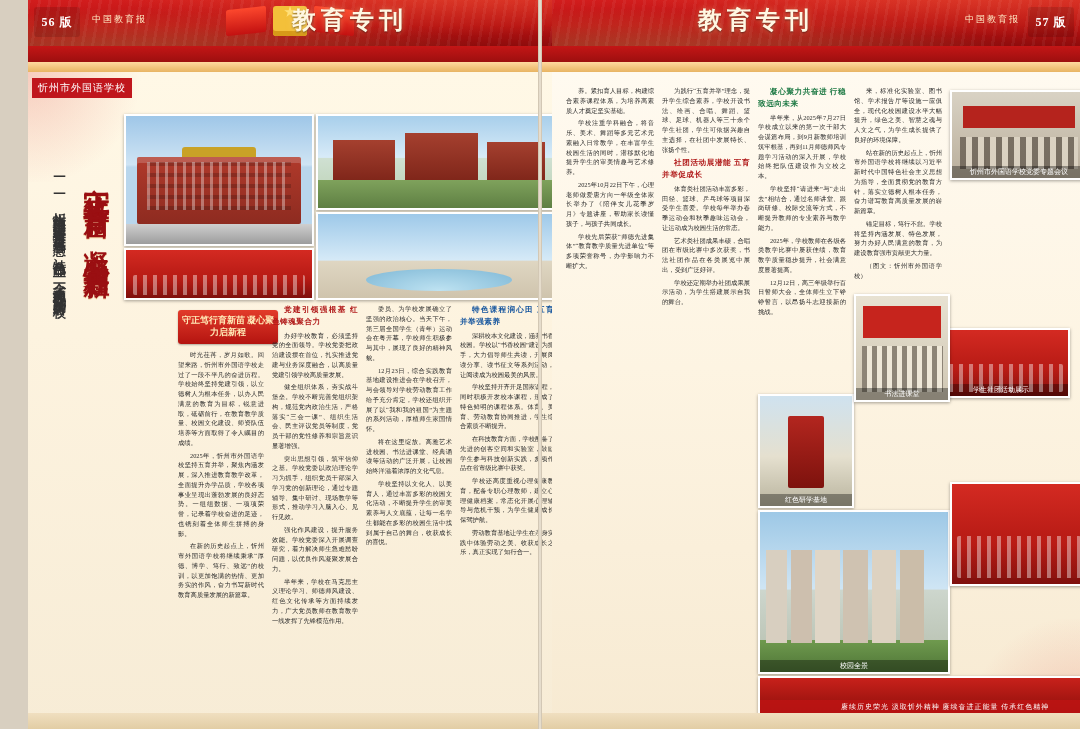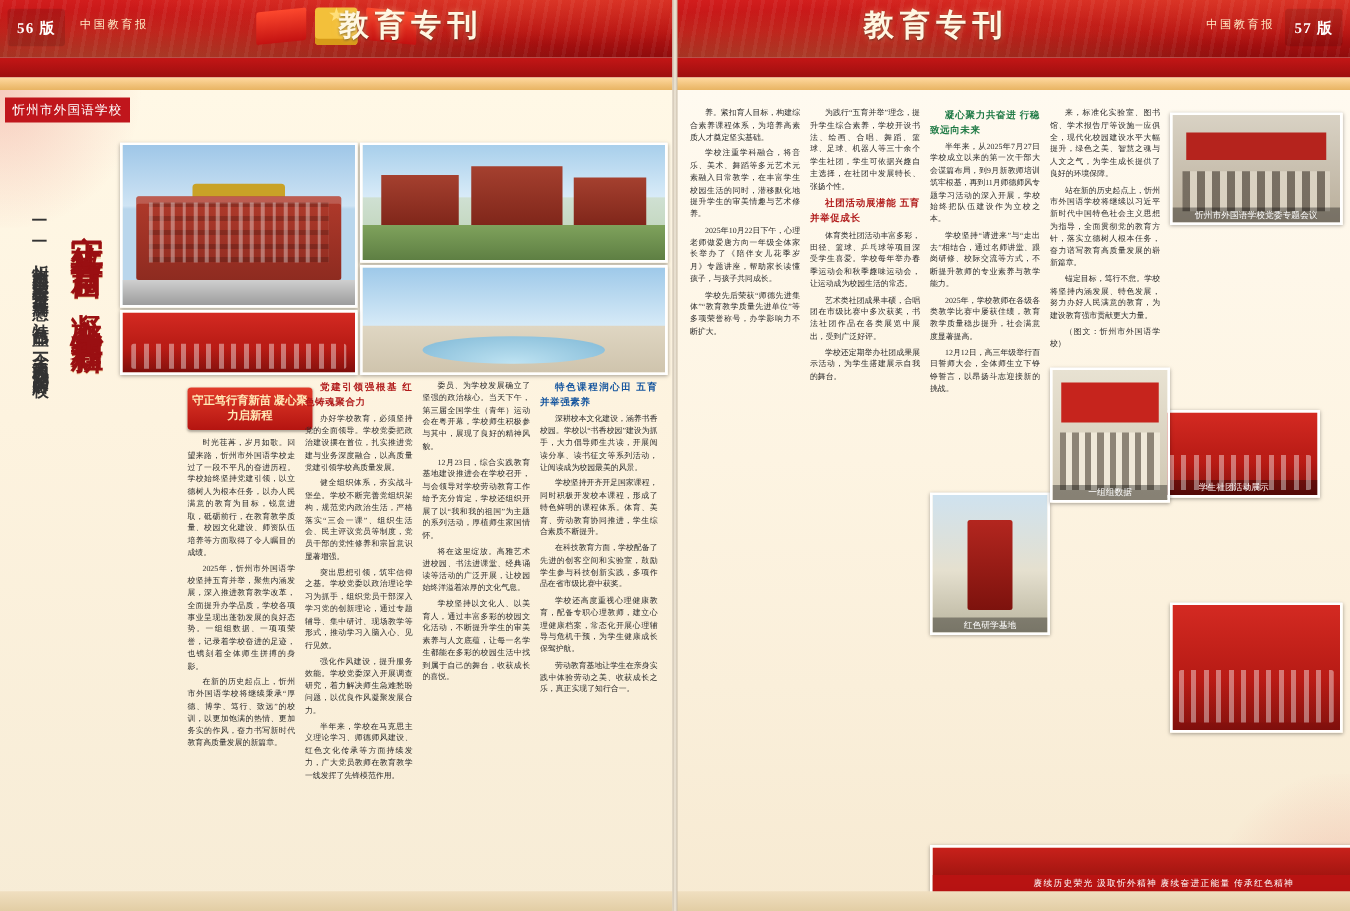--- a/index.html
+++ b/index.html
@@ -3,21 +3,21 @@
 <meta charset="utf-8">
 <style>
   html,body{margin:0;padding:0;}
   body{
     width:1080px;height:729px;overflow:hidden;
     background:#d8cfc0;
     font-family:"Liberation Serif", serif;
   }
   .spread{position:relative;width:1080px;height:729px;display:flex;}
   .page{position:relative;height:729px;background:#fdfaf2;overflow:hidden;}
-  .page-left{width:538px;}
+  .page-left{width:538px;margin-left:28px;}
   .page-right{width:542px;}
   .gutter{position:absolute;left:538px;top:0;width:4px;height:729px;
     background:linear-gradient(90deg,#c9bda9,#efe7d8,#c9bda9);z-index:30;}
 
   
   .masthead{position:relative;height:46px;width:100%;
     background:linear-gradient(180deg,#d21d1d 0%,#b81212 55%,#8e0c0c 100%);
     overflow:hidden;}
   .masthead .swirl{position:absolute;inset:0;
     background:
@@ -281,23 +281,27 @@
 
 
       <div class="photo" style="left:206px;top:322px;width:92px;height:110px;background:linear-gradient(180deg,#cfe2ef,#e5e0cf 55%,#b9b49e);">
         <div style="position:absolute;left:30%;right:30%;top:18%;bottom:16%;background:linear-gradient(180deg,#b3261f,#7d120d);border-radius:2px;"></div>
         <div class="ph-cap">红色研学基地</div>
       </div>
 
       <div class="photo" style="left:302px;top:222px;width:92px;height:104px;background:linear-gradient(180deg,#e8e2d2,#cfc6b2);">
         <div style="position:absolute;left:8%;right:8%;top:10%;height:30%;background:#c6241d;"></div>
         <div style="position:absolute;left:6%;right:6%;bottom:8%;height:44%;background:repeating-linear-gradient(90deg,#8d8476 0 5px,#efe8d8 5px 10px);"></div>
-        <div class="ph-cap">一组组数据</div>
-      </div>
-
+        <div class="ph-cap">书法进课堂</div>
+      </div>
+
+      <div class="photo city" style="left:206px;top:438px;width:188px;height:160px;">
+        <div class="green-field"></div>
+        <div class="ph-cap">校园全景</div>
+      </div>
 
       <div class="photo crowd" style="left:398px;top:410px;width:134px;height:100px;"></div>
 
       <div class="photo" style="left:206px;top:604px;width:326px;height:36px;background:linear-gradient(180deg,#c8211b,#8d0e0a);padding-left:44px;">
         <div class="banner">赓续历史荣光 汲取忻外精神 赓续奋进正能量 传承红色精神</div>
       </div>
 
       <div class="footer-strip"></div>
     </div>
   </div>

